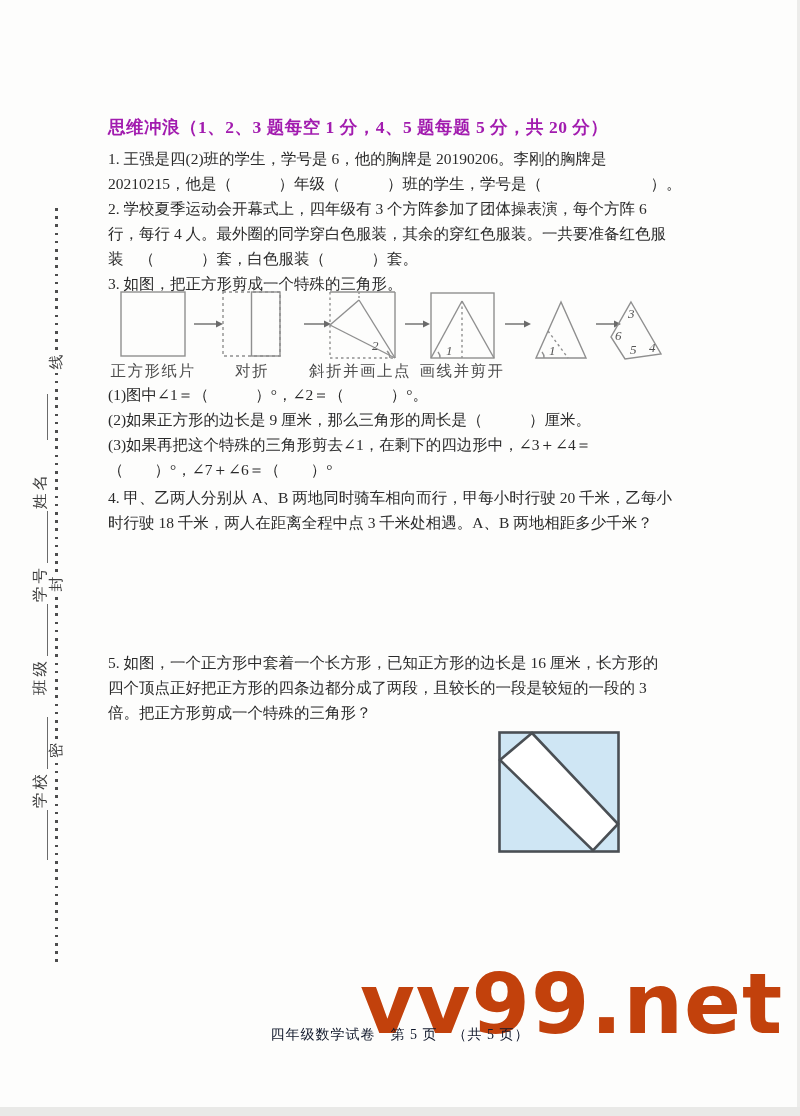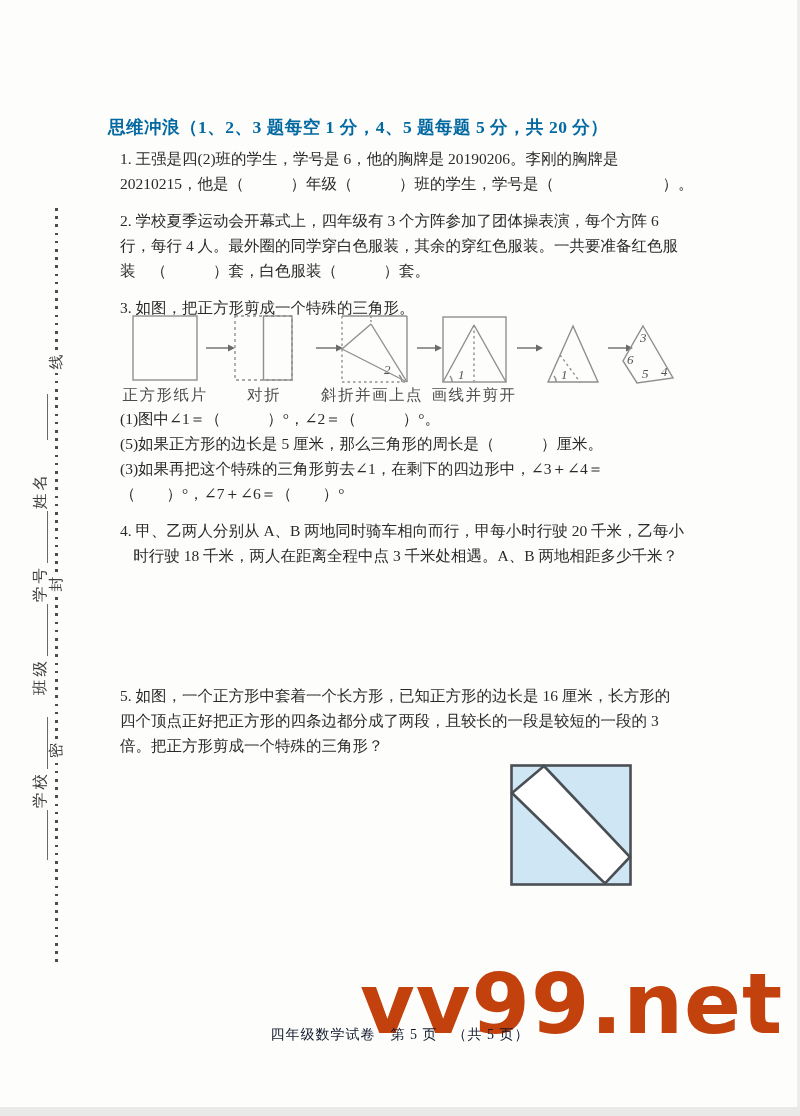--- a/index.html
+++ b/index.html
@@ -28,26 +28,26 @@
     font-size:15px;color:#3f3f3f;
   }
   .seal-strip .dots{
     height:3px;
     background:repeating-linear-gradient(90deg,#4d4d4d 0 2.6px,transparent 2.6px 8.2px);
   }
   .seal-strip .ch{margin:0 4px;flex:0 0 auto;}
 
   
   .content{position:absolute;left:108px;top:114px;width:582px;font-size:15.5px;line-height:25px;}
-  .title{font-weight:bold;font-size:17.5px;line-height:26px;color:#0369a1;letter-spacing:.5px;}
-  .pblock{margin:12px;}
+  .title{font-weight:bold;font-size:17.5px;line-height:26px;color:#a21caf;letter-spacing:.5px;}
+  .pblock{margin:0;}
   .pblock .ln{white-space:nowrap;}
   #p1{margin-top:6px;}
   #diagram3{display:block;margin:-6px 0 0 0;}
-  #p4{margin-top:3px;text-align:right;}
+  #p4{margin-top:3px;}
   #p5{margin-top:115px;}
   #diagram5wrap{margin:6px 0 0 390px;width:122px;height:122px;}
 
   
   .watermark{
     position:absolute;left:360px;top:962px;z-index:1;
     font-family:"DejaVu Sans","Liberation Sans",sans-serif;
     font-weight:bold;font-size:84px;line-height:1;color:#c2410c;letter-spacing:1px;
   }
   .footer{
@@ -173,21 +173,21 @@
       <text class="anglenum" x="522" y="64">5</text>
       <text class="anglenum" x="541" y="62">4</text>
 
       <text class="diaglabel" x="45" y="86" text-anchor="middle">正方形纸片</text>
       <text class="diaglabel" x="144" y="86" text-anchor="middle">对折</text>
       <text class="diaglabel" x="252" y="86" text-anchor="middle">斜折并画上点</text>
       <text class="diaglabel" x="354" y="86" text-anchor="middle">画线并剪开</text>
     </svg>
 
     <div class="ln">(1)图中∠1＝（　　　）°，∠2＝（　　　）°。</div>
-    <div class="ln">(5)如果正方形的边长是 5 厘米，那么三角形的周长是（　　　）厘米。</div>
+    <div class="ln">(2)如果正方形的边长是 9 厘米，那么三角形的周长是（　　　）厘米。</div>
     <div class="ln">(3)如果再把这个特殊的三角形剪去∠1，在剩下的四边形中，∠3＋∠4＝</div>
     <div class="ln">（　　）°，∠7＋∠6＝（　　）°</div>
   </div>
 
   <div class="pblock" id="p4">
     <div class="ln">4. 甲、乙两人分别从 A、B 两地同时骑车相向而行，甲每小时行驶 20 千米，乙每小</div>
     <div class="ln">时行驶 18 千米，两人在距离全程中点 3 千米处相遇。A、B 两地相距多少千米？</div>
   </div>
 
   <div class="pblock" id="p5">

